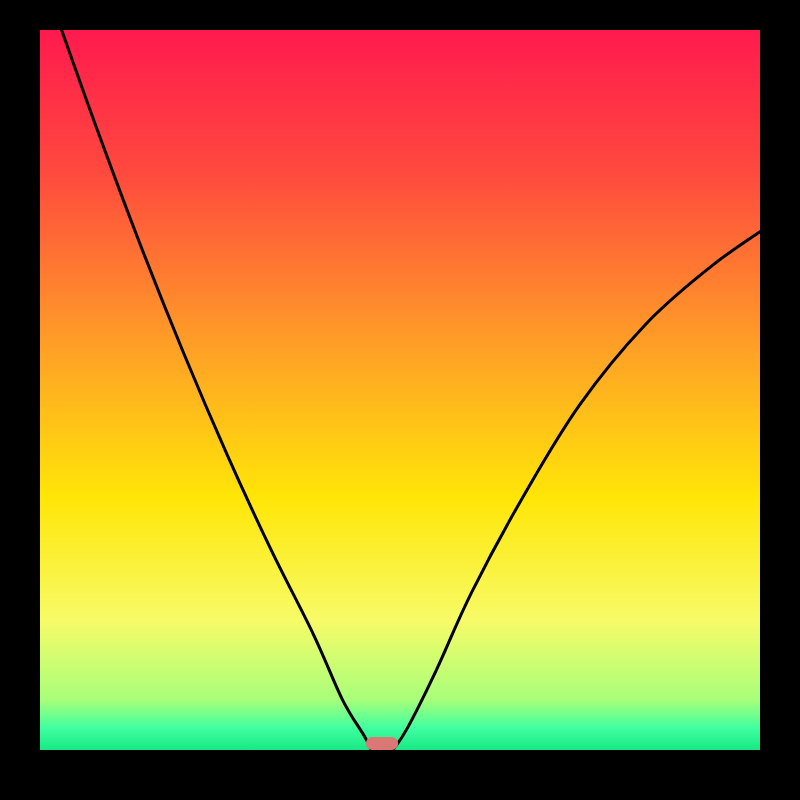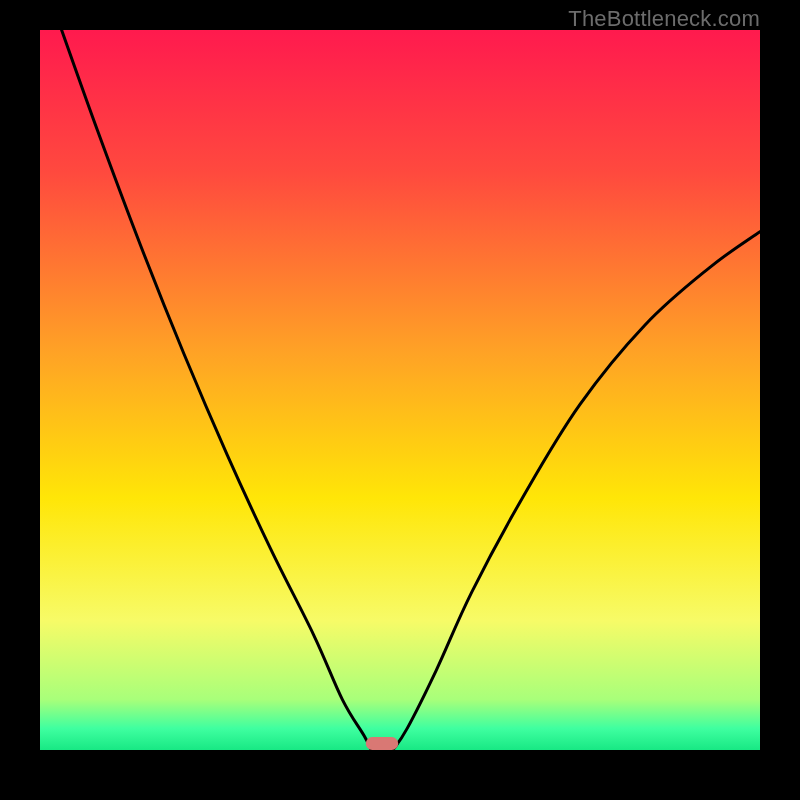--- a/index.html
+++ b/index.html
@@ -40,21 +40,20 @@
     left: 0;
     top: 0;
     width: 720px;
     height: 720px;
   }
 </style>
 </head>
 <body>
 
 <div class="frame">
-  <div class="watermark">TheBottleneck.com</div>
   <div class="plot" id="plot" style="background: linear-gradient(rgb(255, 26, 78) 0%, rgb(255, 74, 62) 20%, rgb(255, 163, 37) 45%, rgb(255, 230, 7) 65%, rgb(247, 251, 103) 82%, rgb(168, 255, 122) 93%, rgb(63, 255, 160) 97%, rgb(24, 232, 132) 100%);">
     <svg class="curves" id="curves" viewBox="0 0 720 720" preserveAspectRatio="none">
         <path d="M 21.599999999999998 0 C 28.08 18.144000000000002, 43.344 61.92000000000001, 57.6 100.80000000000001 C 71.85600000000001 139.68, 85.24800000000002 175.82400000000004, 100.80000000000001 216.00000000000003 C 116.352 256.17600000000004, 128.448 286.41599999999994, 144 323.99999999999994 C 159.552 361.58399999999995, 171.64800000000002 389.80800000000005, 187.20000000000002 424.80000000000007 C 202.752 459.7920000000001, 214.848 486, 230.4 518.4 C 245.952 550.8, 260.64000000000004 577.584, 273.6 604.8 C 286.56 632.016, 293.328 651.4559999999999, 302.4 669.5999999999999 C 311.472 687.7439999999999, 318.816 696.528, 324 705.6 C 329.184 714.672, 329.904 717.408, 331.2 720" fill="none" stroke="#000000" stroke-width="3" stroke-linecap="round"></path>
         <path d="M 352.8 720 C 355.392 716.112, 359.424 712.656, 367.2 698.4 C 374.976 684.144, 384.33600000000007 665.424, 396.00000000000006 640.8 C 407.66400000000004 616.1759999999999, 416.448 592.7040000000001, 432 561.6 C 447.552 530.496, 462.96000000000004 501.696, 482.40000000000003 468 C 501.84000000000003 434.304, 517.968 405.504, 540 374.40000000000003 C 562.032 343.29600000000005, 581.472 319.82400000000007, 604.8 295.20000000000005 C 628.1279999999999 270.576, 648.864 254.44799999999998, 669.6 237.59999999999997 C 690.336 220.75199999999995, 710.928 208.08, 720 201.60000000000002" fill="none" stroke="#000000" stroke-width="3" stroke-linecap="round"></path>
         <rect x="325.8" y="707.04" width="32.4" height="12.959999999999999" rx="6.4799999999999995" fill="#d97874"></rect>
       </svg>
   </div>
 </div>
 
 </body></html>

